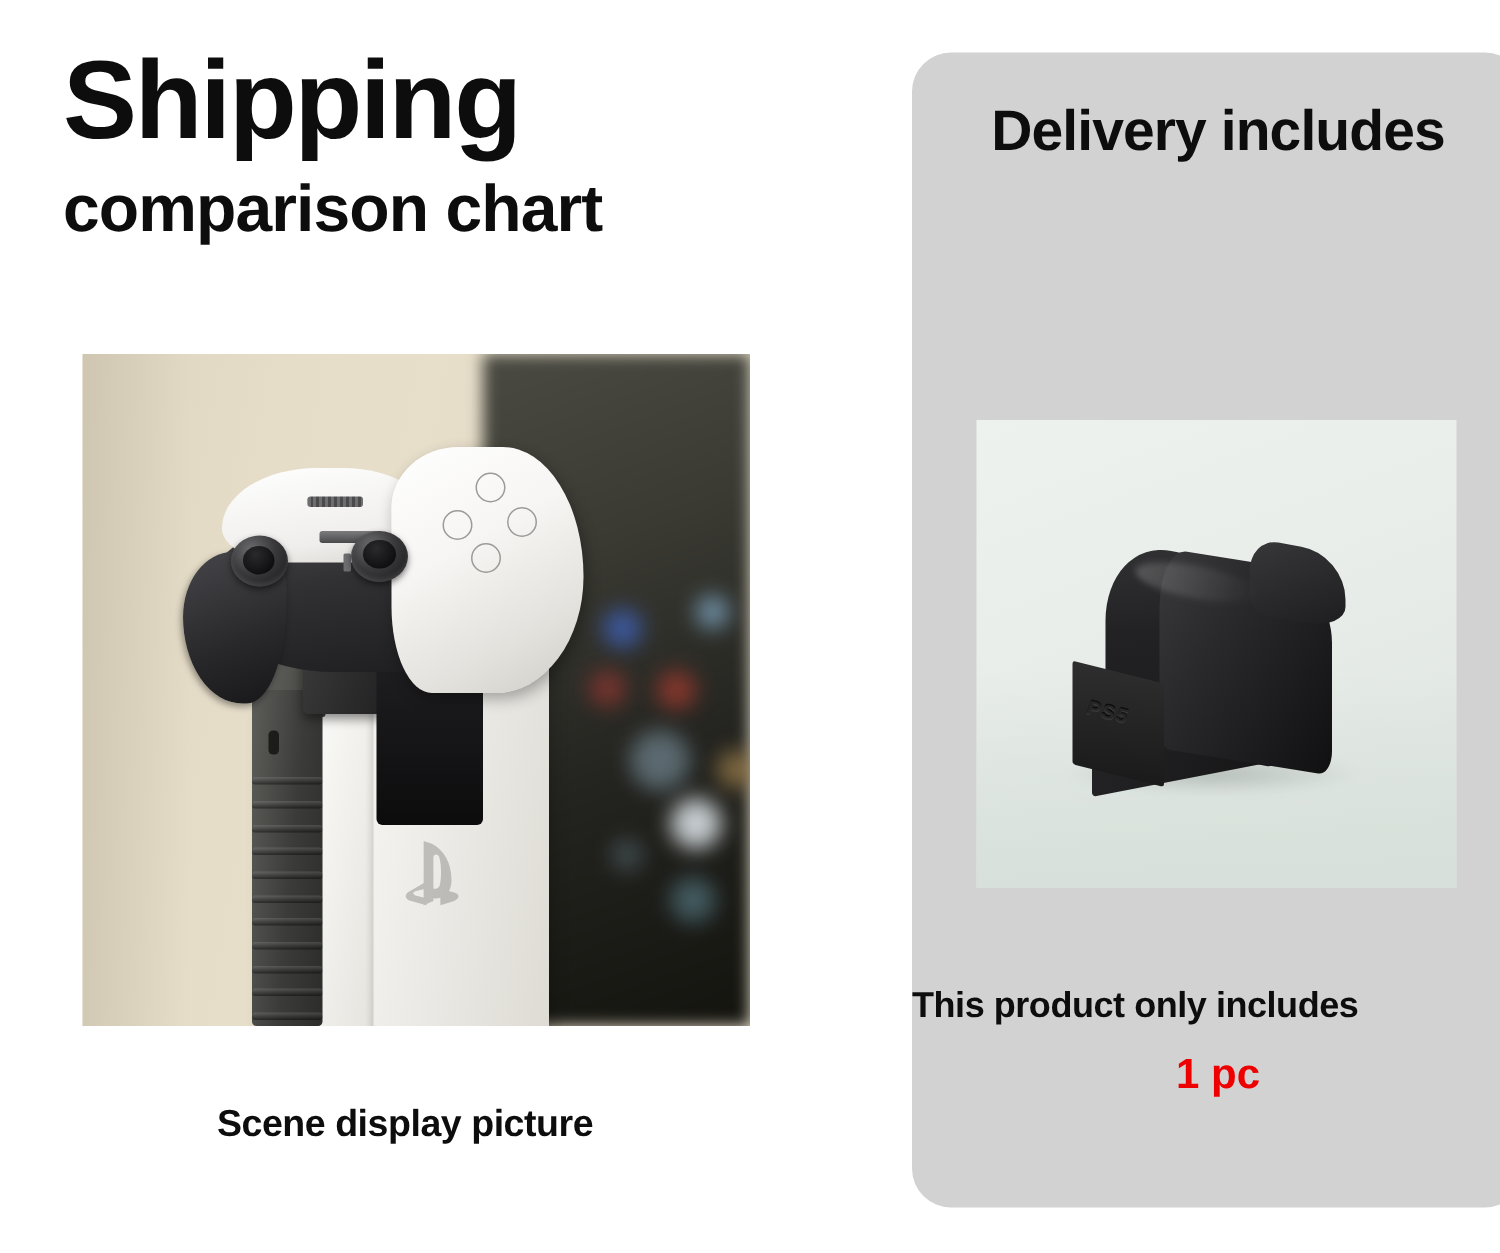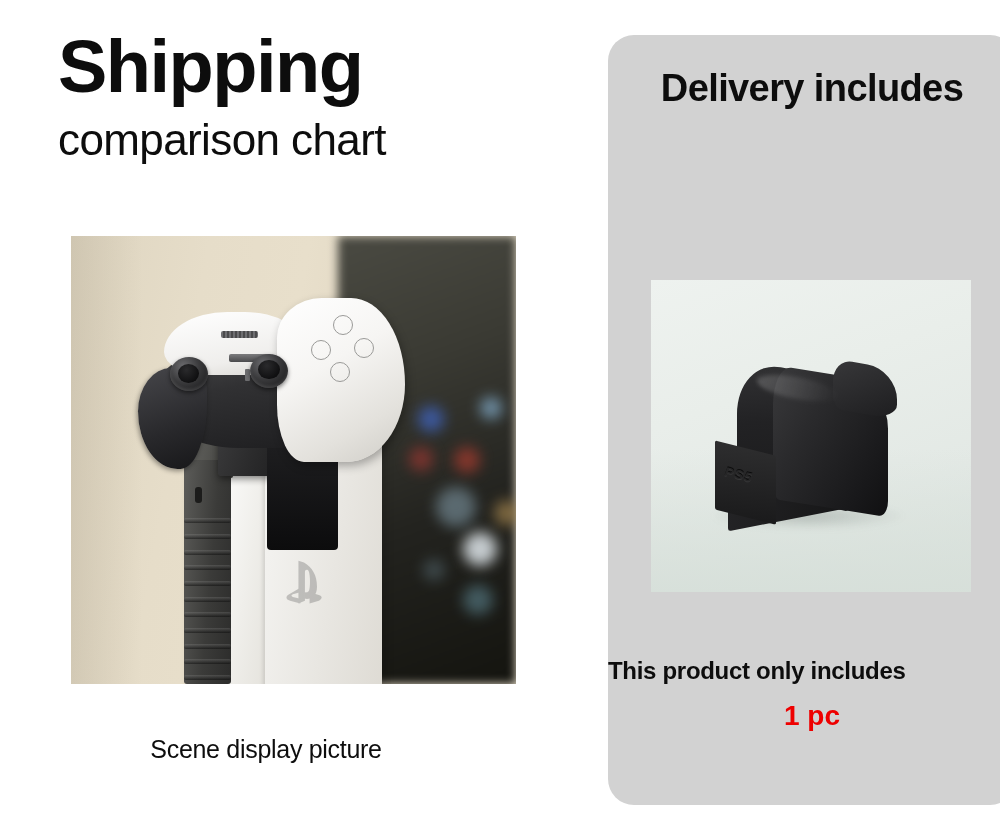--- a/index.html
+++ b/index.html
@@ -12,42 +12,42 @@
     height: 835px;
     position: relative;
     overflow: hidden;
     font-family: "Liberation Sans", sans-serif;
     color: #000000;
   }
 
   
   #left-column {
     position: absolute;
-    left: 16px;
+    left: 0;
     top: 0;
     width: 560px;
     height: 835px;
   }
 
   #title-block {
     position: absolute;
     left: 42px;
     top: 30px;
     width: 500px;
   }
   #title-line-1 {
     font-size: 74px;
     font-weight: 700;
     letter-spacing: -1.5px;
     line-height: 1.0;
     color: #0d0d0d;
   }
   #title-line-2 {
     font-size: 44px;
-    font-weight: 400;
+    font-weight: 700;
     letter-spacing: -0.6px;
     line-height: 1.0;
     margin-top: 14px;
     color: #0d0d0d;
   }
 
   
   #scene-photo {
     position: absolute;
     left: 55px;
@@ -286,23 +286,24 @@
   }
 
   
   #scene-caption {
     position: absolute;
     left: 0;
     top: 735px;
     width: 500px;
     text-align: center;
     font-size: 25px;
-    font-weight: 400;
+    font-weight: 700;
     letter-spacing: -0.3px;
     color: #0d0d0d;
+    padding-left: 20px;
   }
 
   
   #delivery-panel {
     position: absolute;
     left: 565px;
     top: 35px;
     width: 408px;
     height: 770px;
     background: #d2d2d2;

